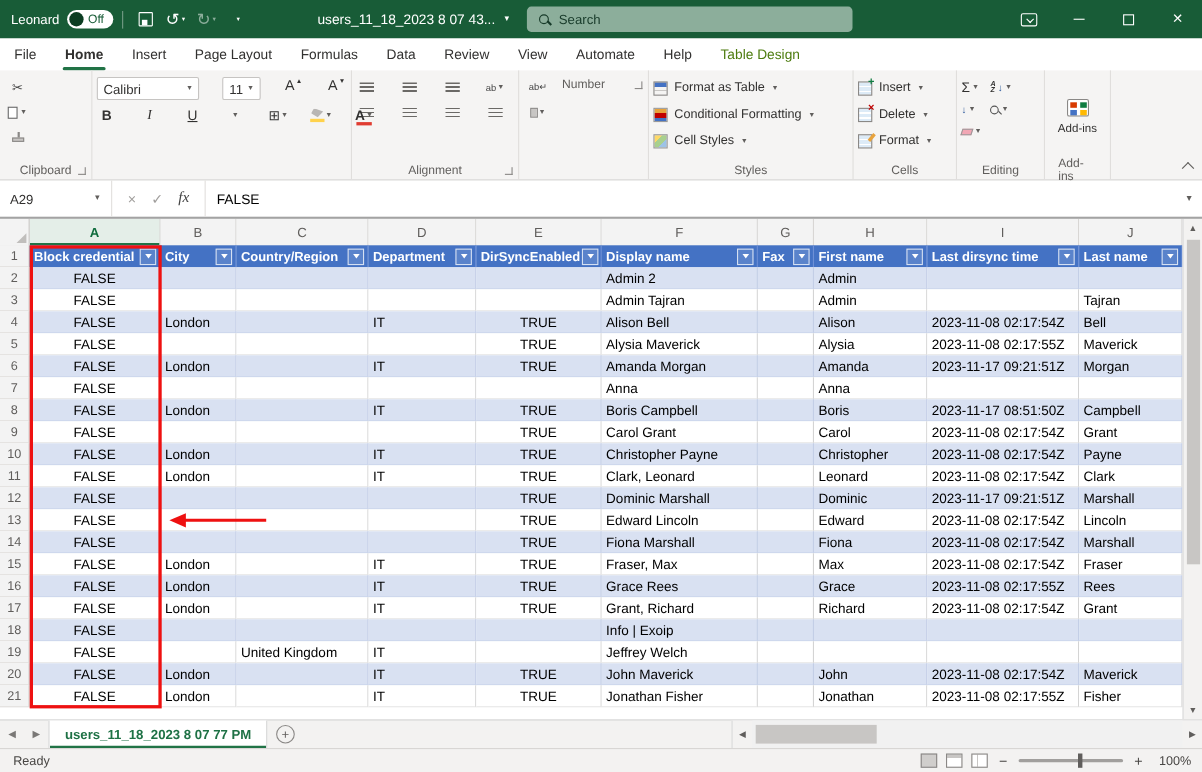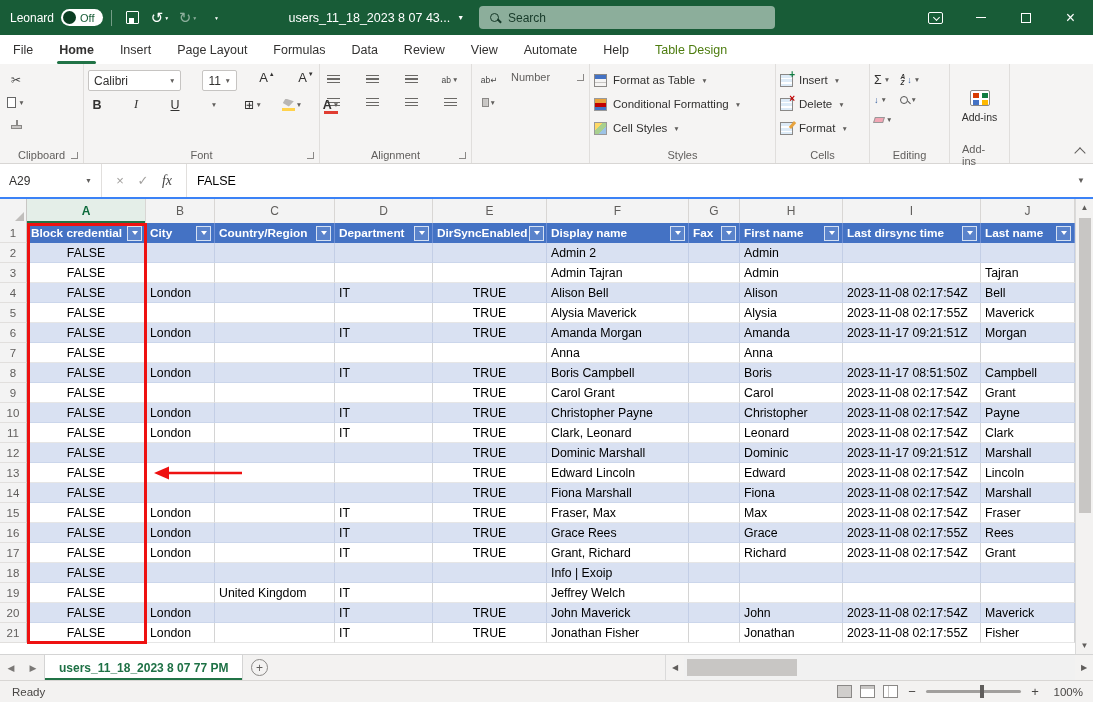--- a/index.html
+++ b/index.html
@@ -101,21 +101,21 @@
 .mag2::after{content:"";position:absolute;width:4px;height:1.4px;background:#555;transform:rotate(45deg);right:-3.5px;bottom:-1px;}
 .eraser{width:10px;height:6px;background:#F2A6B4;border:1px solid #999;transform:skewX(-18deg);}
 .bigbtn{display:flex;flex-direction:column;align-items:center;justify-content:center;gap:5px;width:100%;font-size:10.5px;color:#323130;text-align:center;line-height:1.15;}
 .addins-ic{width:20px;height:16px;border:1px solid #8A8886;border-radius:2px;background:linear-gradient(#D83B01 0 0) 2px 2px/6px 5px no-repeat,linear-gradient(#107C41 0 0) 11px 2px/6px 5px no-repeat,linear-gradient(#4472C4 0 0) 2px 9px/6px 5px no-repeat,linear-gradient(#FFB900 0 0) 11px 9px/6px 5px no-repeat,#fff;}
 .analyze-ic{width:20px;height:16px;position:relative;background:linear-gradient(#4472C4 0 0) 1px 7px/4px 9px no-repeat,linear-gradient(#4472C4 0 0) 7px 3px/4px 13px no-repeat,linear-gradient(#4472C4 0 0) 13px 9px/4px 7px no-repeat;}
 .analyze-ic::after{content:"";position:absolute;right:-2px;bottom:-2px;width:8px;height:8px;border:1.5px solid #107C41;border-radius:50%;background:rgba(255,255,255,.6);}
 .alz{width:52px;}
 .collapse-ribbon{position:absolute;right:9px;bottom:6px;width:8px;height:8px;border-left:1.5px solid #605E5C;border-top:1.5px solid #605E5C;transform:rotate(45deg);}
 
 
-.formulabar{height:35px;background:#fff;display:flex;align-items:stretch;border-bottom:2px solid #3b82f6;}
+.formulabar{height:35px;background:#fff;display:flex;align-items:stretch;border-bottom:2px solid #a3a3a3;}
 .namebox{width:102px;display:flex;align-items:center;justify-content:space-between;padding:0 9px;font-size:12px;border-right:1px solid #E1DFDD;}
 .nb-ca{font-size:7px;color:#605E5C;}
 .fb-icons{display:flex;align-items:center;gap:3px;padding:0 8px;border-right:1px solid #E1DFDD;}
 .fbx{width:20px;text-align:center;font-size:13px;color:#A19F9D;}
 .fx{font-style:italic;font-family:"Liberation Serif",serif;font-size:14px;color:#444;width:22px;text-align:center;}
 .fb-value{flex:1;display:flex;align-items:center;padding-left:10px;font-size:12.5px;color:#000;}
 .fb-expand{width:24px;display:flex;align-items:center;justify-content:center;font-size:8px;color:#605E5C;}
 
 
 .gridarea{position:relative;height:455px;overflow:hidden;background:#fff;}
@@ -274,24 +274,20 @@
                 <span class="stack">
                   <span class="fill-ic"></span>
                   <span class="fill-bar"></span>
                 </span>
                 <span class="ca">▼</span>
               </span>
             <span class="fmt-btn fc">A<span class="ca">▼</span></span>
           </div>
         </div>
       </div>
-      <div class="rlabel">
-          <span>Font</span>
-          <span class="launcher"></span>
-        </div>
     </div>
 
     <div class="rgroup g-align">
       <div class="rbody">
         <div class="col-rows">
           <div class="frow">
             <span class="fmt-btn">
                 <span class="li"></span>
               </span>
             <span class="fmt-btn">

